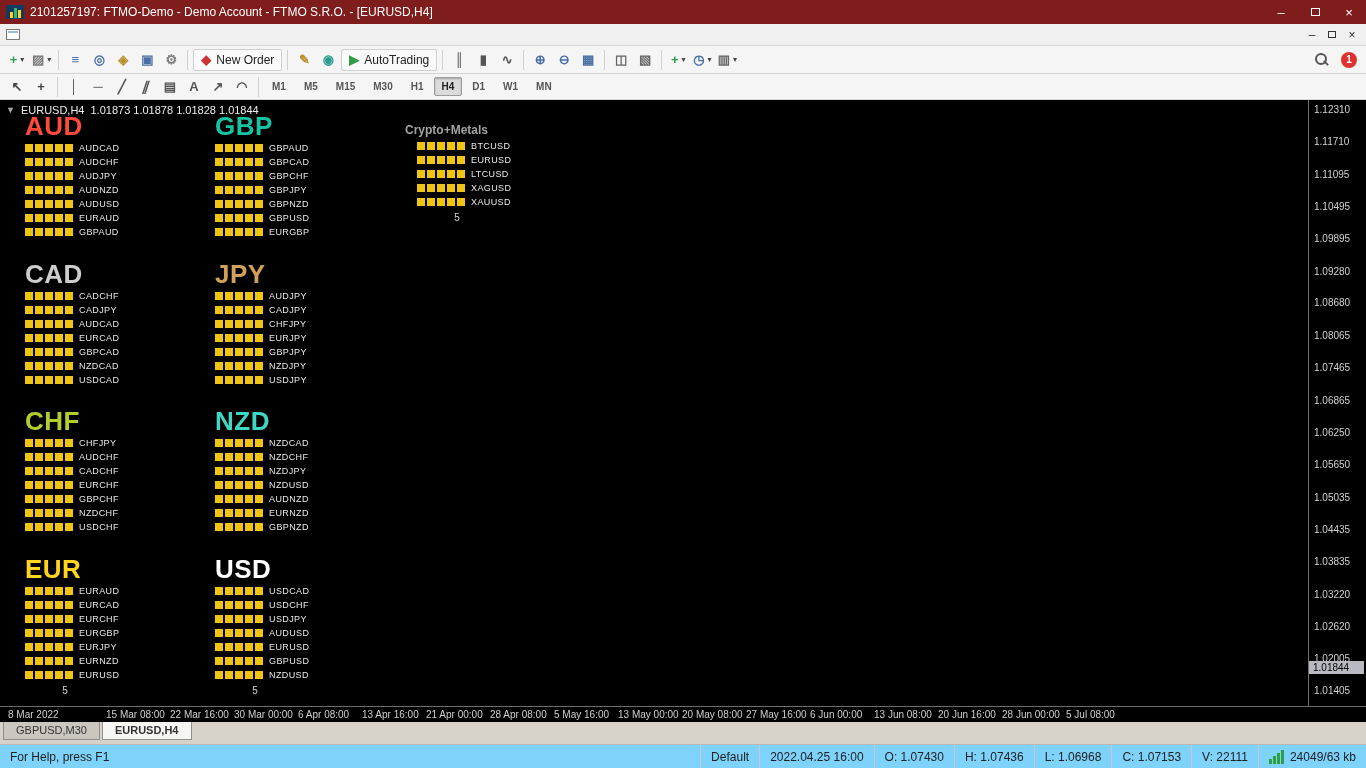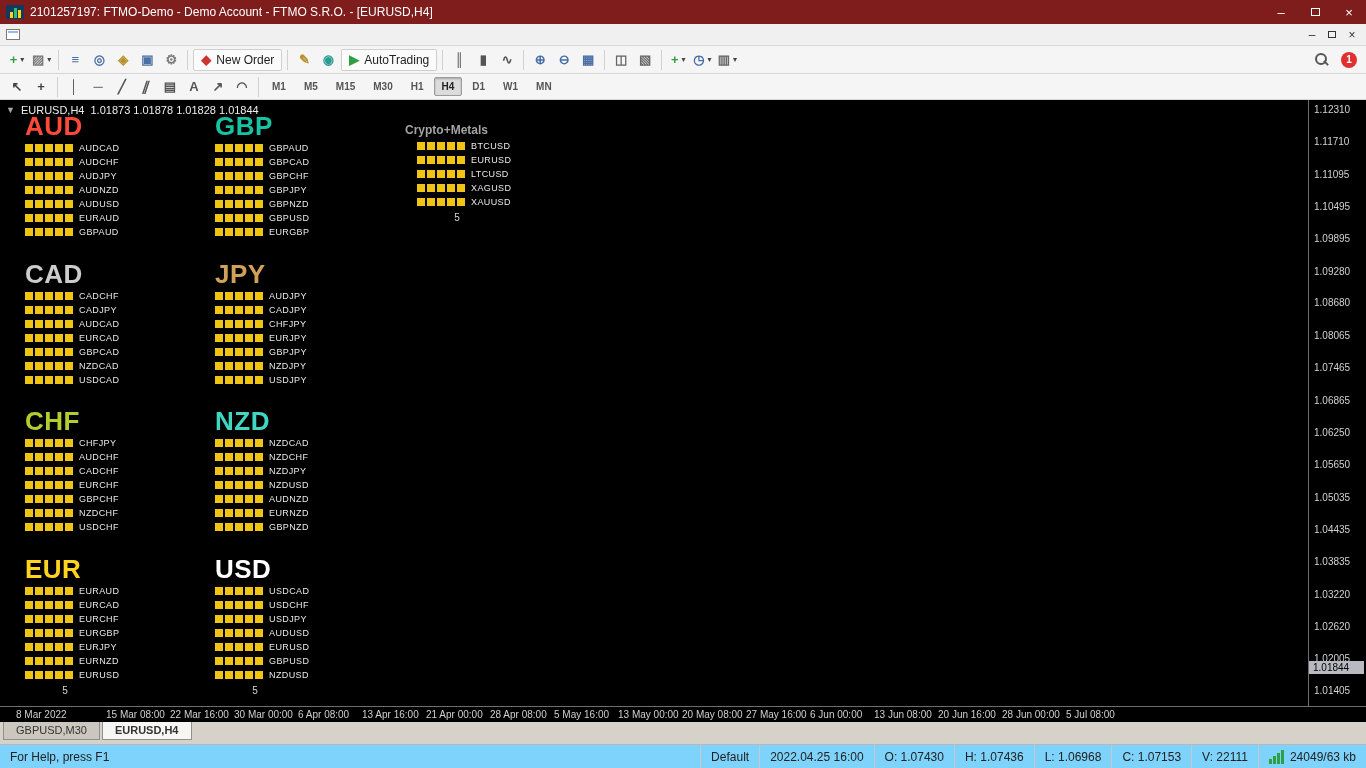--- a/index.html
+++ b/index.html
@@ -916,21 +916,21 @@
       <div class="price-label" style="top: 456.2px;">1.03835</div>
       <div class="price-label" style="top: 488.5px;">1.03220</div>
       <div class="price-label" style="top: 520.8px;">1.02620</div>
       <div class="price-label" style="top: 553.1px;">1.02005</div>
       <div class="price-label" style="top: 585.4px;">1.01405</div>
       <div class="price-badge" style="top: 561px;">1.01844</div>
     </div>
 </div>
 
 <div class="time-axis" id="time-axis">
-    <div class="time-label" style="left: 16px;">8 Mar 2022</div>
+    <div class="time-label" style="left: 8px;">8 Mar 2022</div>
     <div class="time-label" style="left: 106px;">15 Mar 08:00</div>
     <div class="time-label" style="left: 170px;">22 Mar 16:00</div>
     <div class="time-label" style="left: 234px;">30 Mar 00:00</div>
     <div class="time-label" style="left: 298px;">6 Apr 08:00</div>
     <div class="time-label" style="left: 362px;">13 Apr 16:00</div>
     <div class="time-label" style="left: 426px;">21 Apr 00:00</div>
     <div class="time-label" style="left: 490px;">28 Apr 08:00</div>
     <div class="time-label" style="left: 554px;">5 May 16:00</div>
     <div class="time-label" style="left: 618px;">13 May 00:00</div>
     <div class="time-label" style="left: 682px;">20 May 08:00</div>

